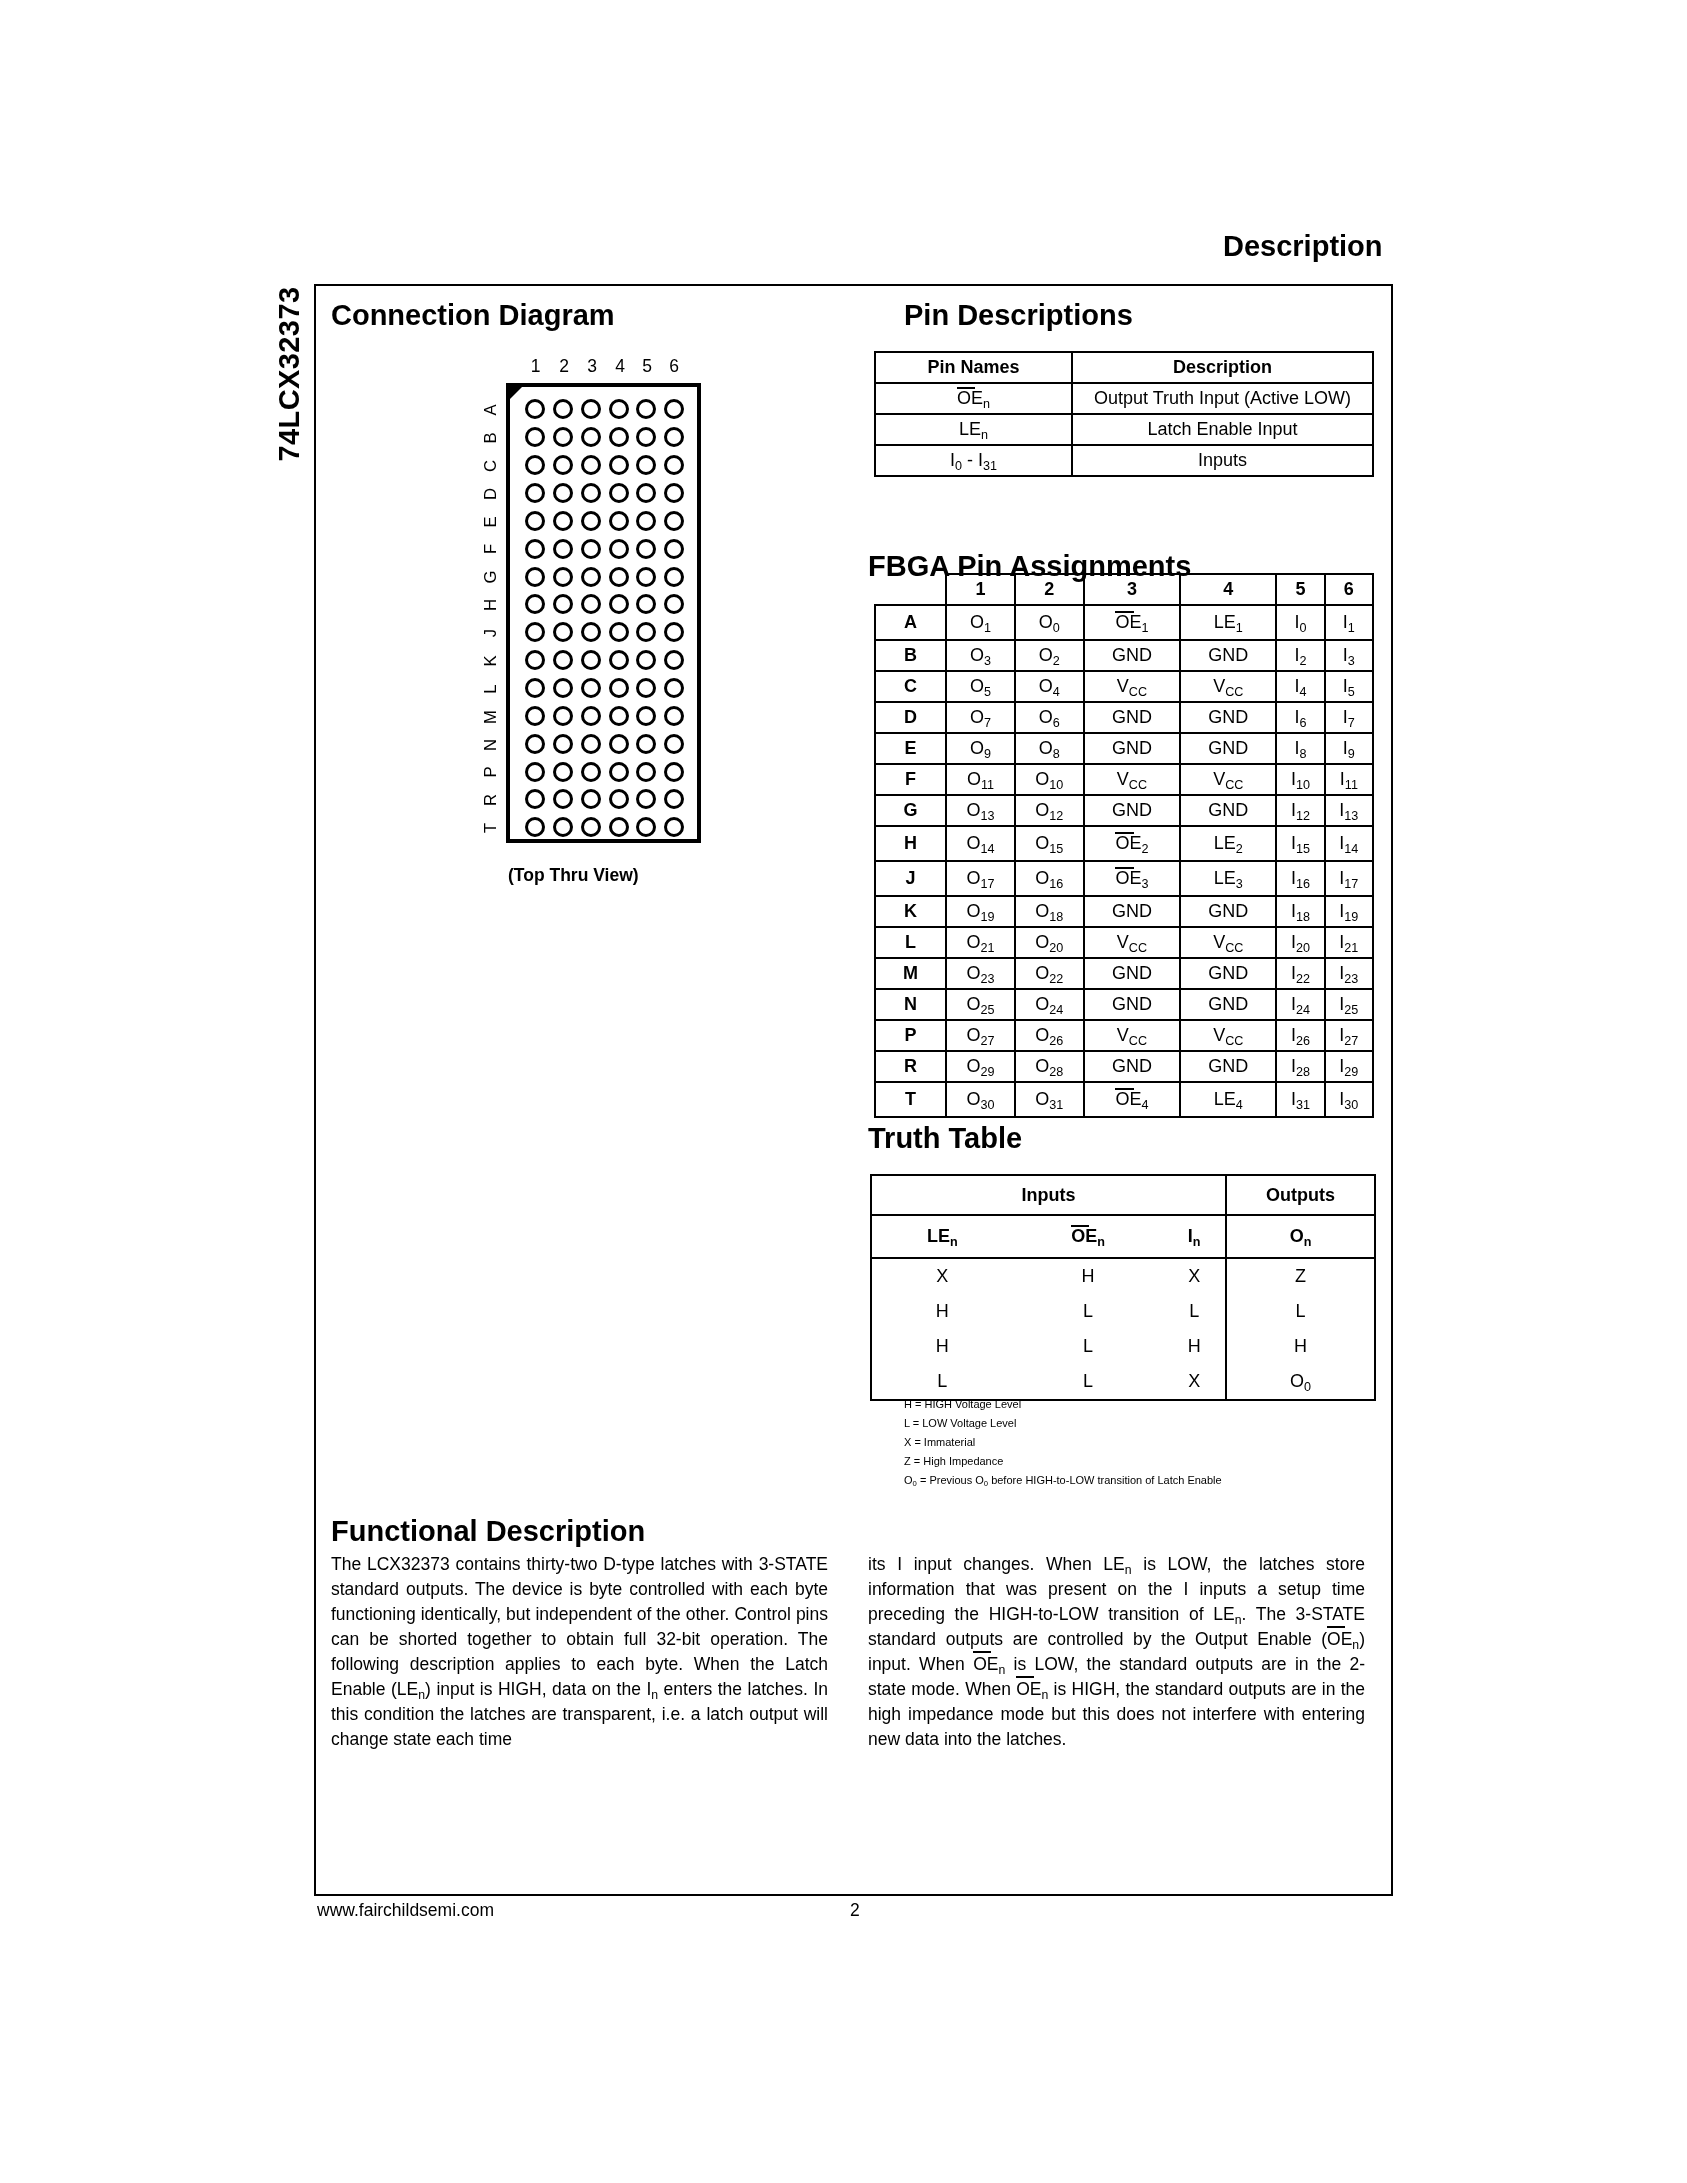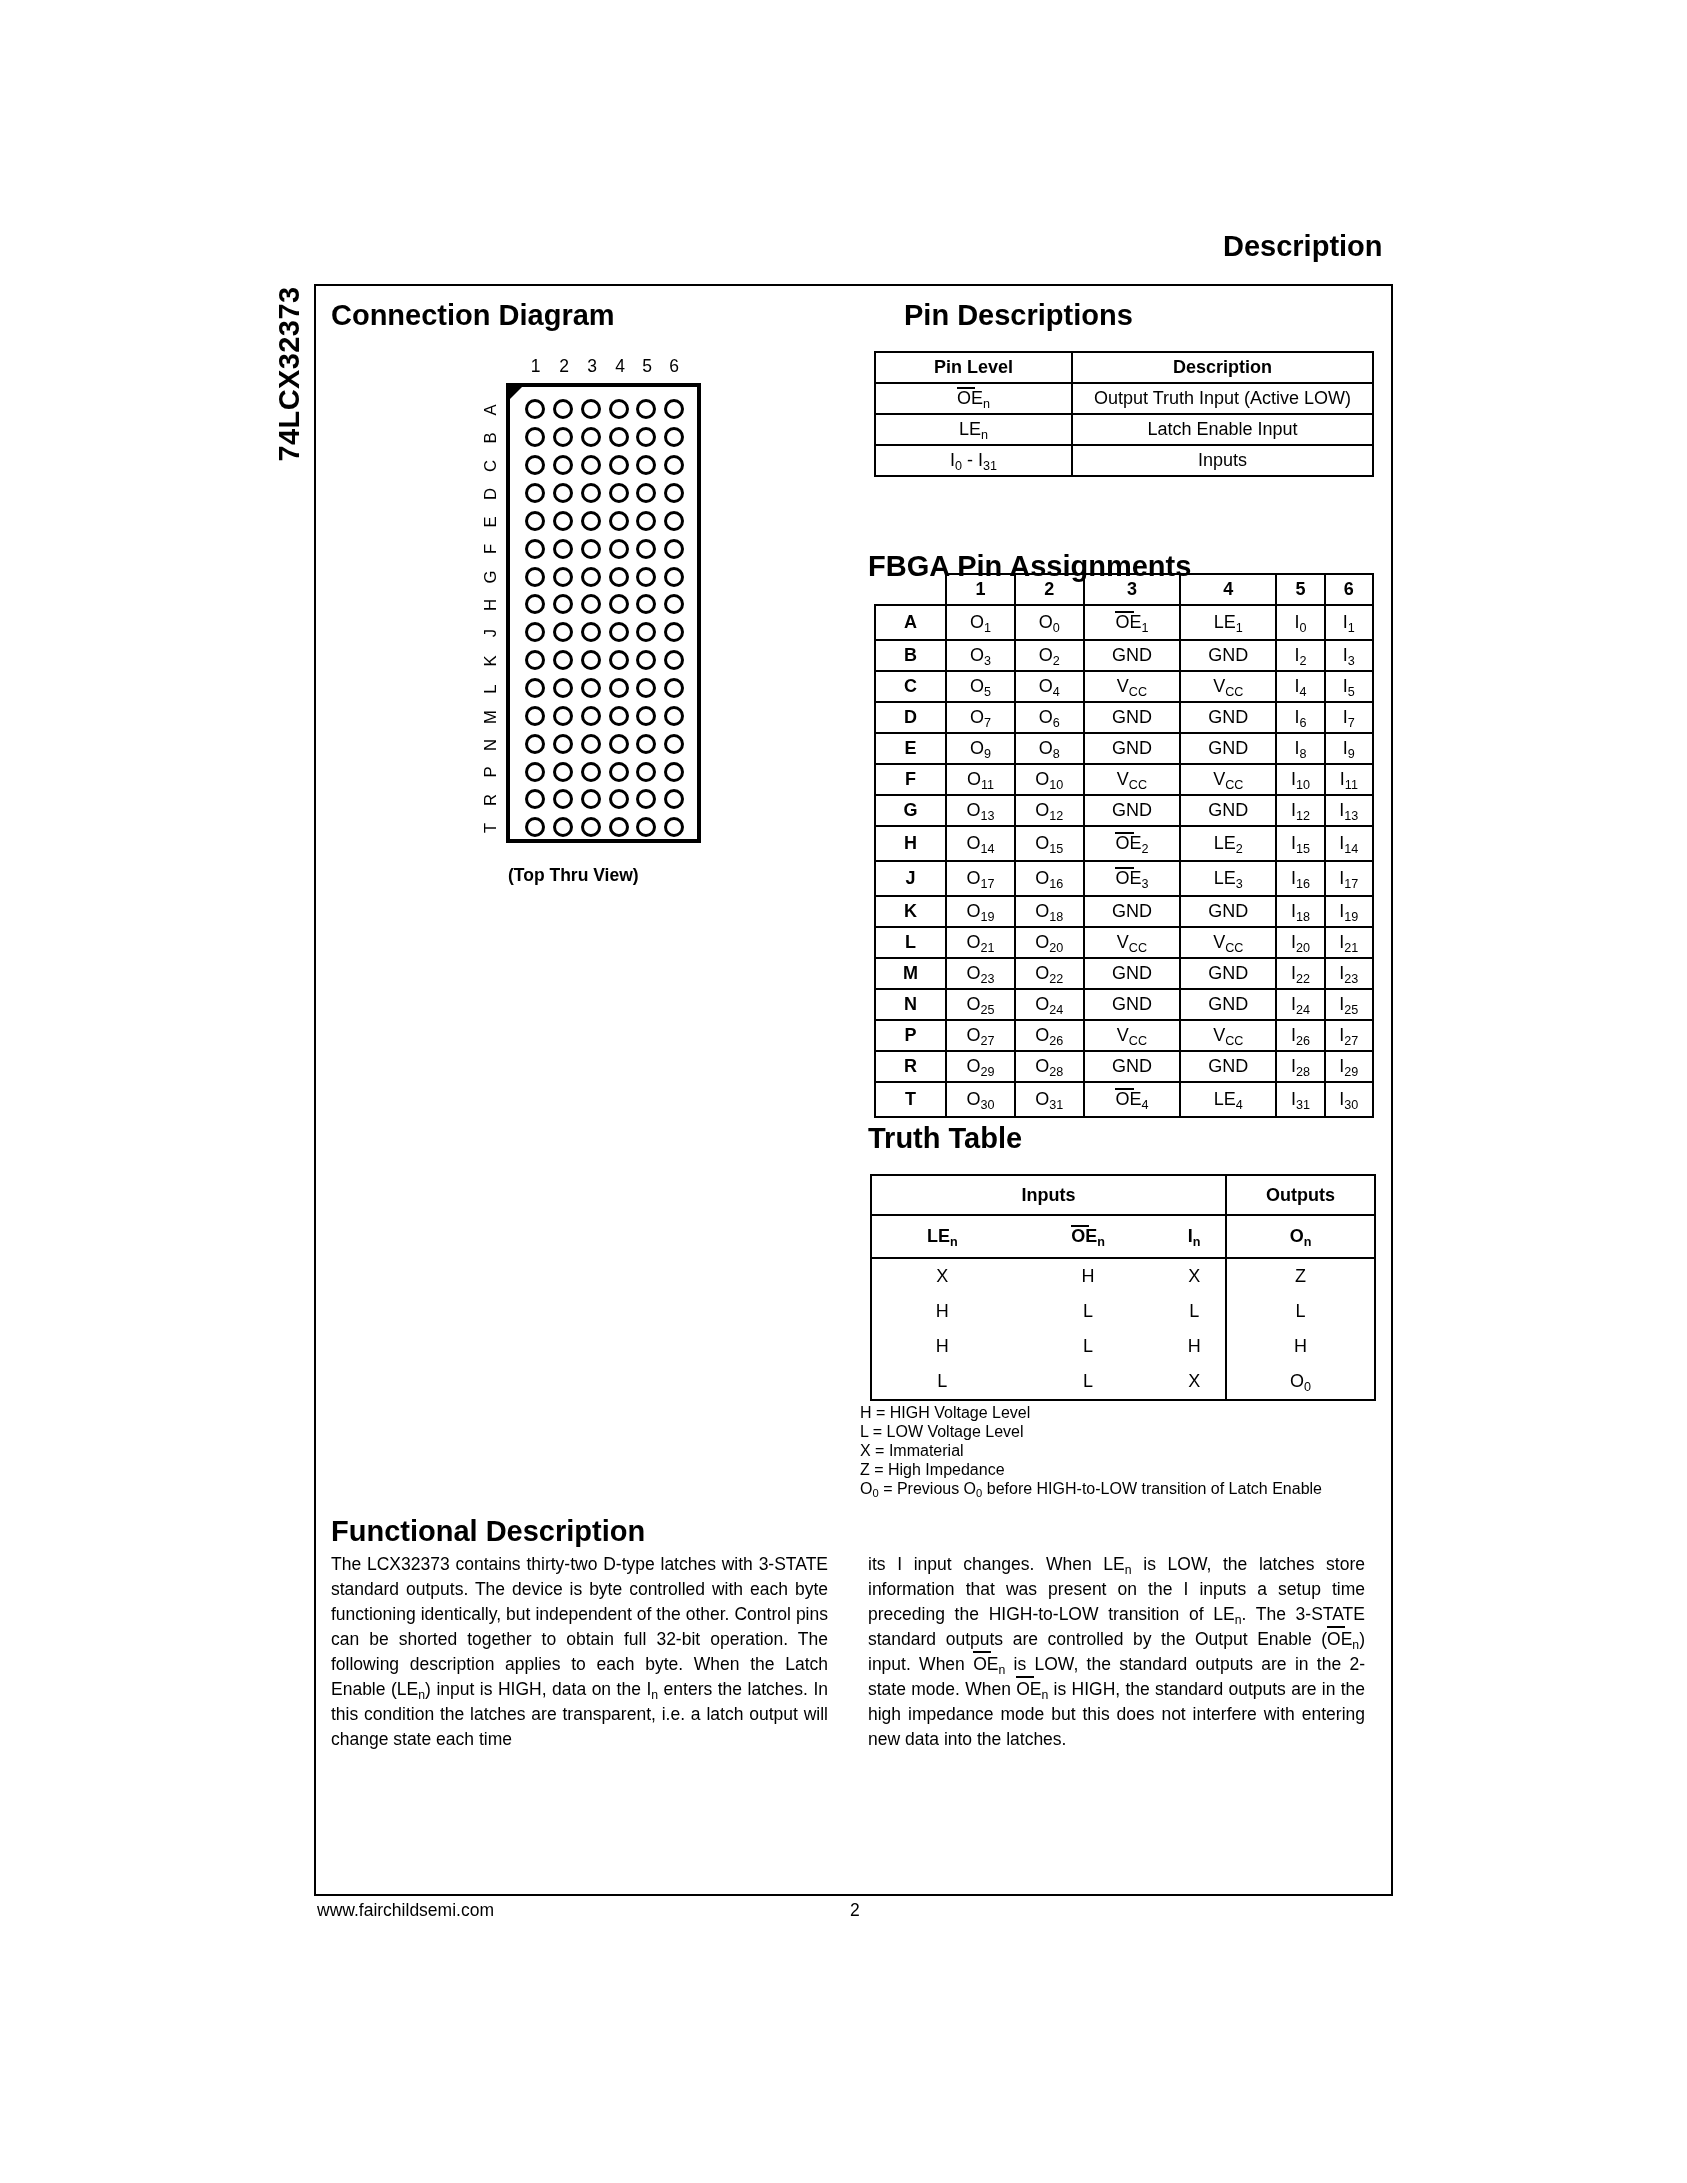--- a/index.html
+++ b/index.html
@@ -32,21 +32,21 @@
   .pin-table td, .pin-table th { height:29px; }
   .fbga { left:874px; top:573px; width:500px; }
   .fbga td, .fbga th { height:29px; }
   .fbga .rlab { font-weight:bold; }
   .fbga .blank { border:none; }
   .truth { left:870px; top:1174px; width:506px; border:2.4px solid #000; }
   .truth td, .truth th { border:none; height:35px; }
   .truth .grp { border-bottom:2.4px solid #000; height:38px; }
   .truth .sep { border-left:2.4px solid #000; }
   .truth .hdr2 th { border-bottom:2.4px solid #000; height:41px; }
-  .legend { left:860px; top:1395px; font-size:16px; line-height:19px;margin-top:8px; }
+  .legend { left:904px; top:1395px; font-size:11px; line-height:19px; }
   .para { font-size:17.5px; line-height:25px; text-align:justify; width:497px; }
   .footer { top:1900px; font-size:17.5px; }
 </style>
 </head>
 <body>
 
 <div class="abs prelim">Description</div>
 <div class="abs side-title">
     <span>74LCX32373</span>
   </div>
@@ -176,21 +176,21 @@
     <div class="ball" style="left: 609px; top: 817px;"></div>
     <div class="ball" style="left: 636px; top: 817px;"></div>
     <div class="ball" style="left: 664px; top: 817px;"></div>
   </div>
 <div class="abs caption">(Top Thru View)</div>
 
 <h2 style="left:868px;top:299px;margin-left:36px;">Pin Descriptions</h2>
 <table class="pin-table">
   <tbody>
       <tr>
-    <th style="width:195px">Pin Level</th>
+    <th style="width:195px">Pin Names</th>
     <th>Description</th>
   </tr>
   <tr>
     <td><span class="ovw">OE</span><sub>n</sub></td>
     <td>Output Truth Input (Active LOW)</td>
   </tr>
   <tr>
     <td>LE<sub>n</sub></td>
     <td>Latch Enable Input</td>
   </tr>

